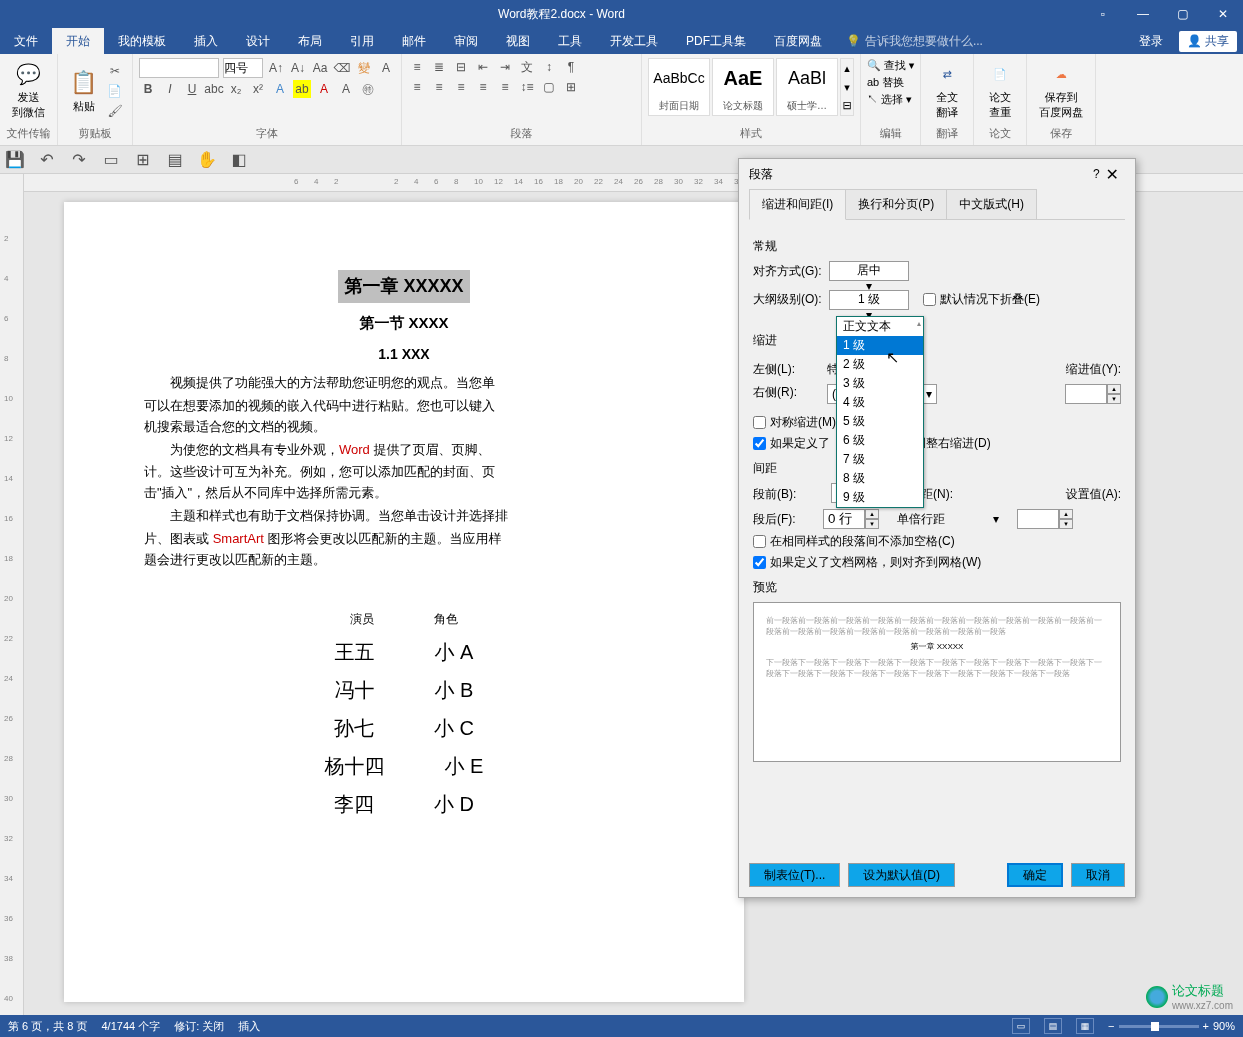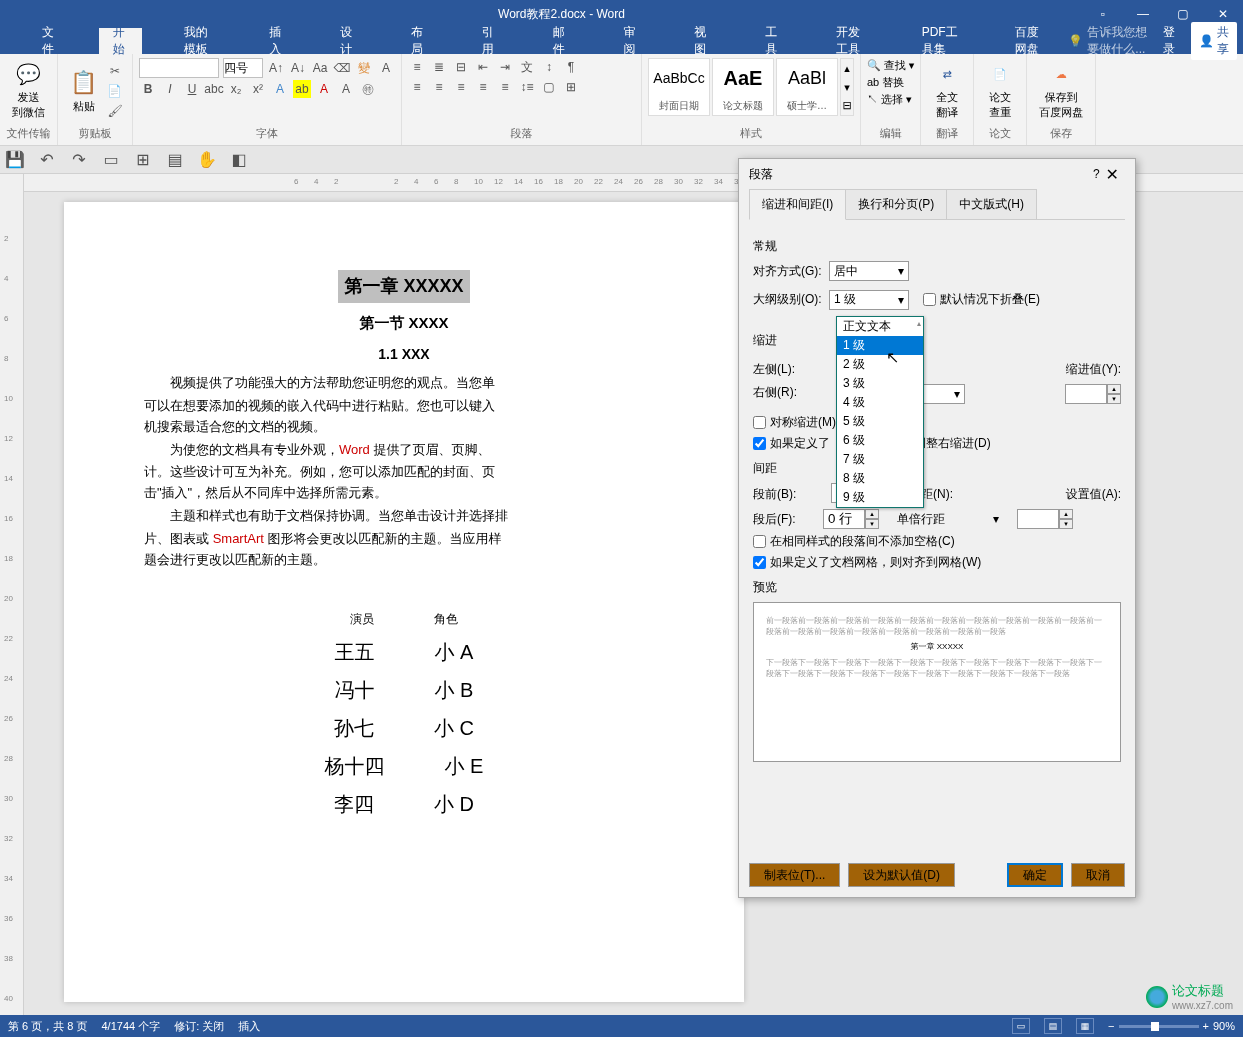--- a/index.html
+++ b/index.html
@@ -6,21 +6,21 @@
 body { background: #e6e6e6; width: 1243px; height: 1037px; overflow: hidden; position: relative; }
 
 
 .titlebar { height: 28px; background: #2b579a; color: white; display: flex; align-items: center; font-size: 12px; }
 .titlebar .title { flex: 1; text-align: center; }
 .titlebar .wincontrols { display: flex; }
 .titlebar .wincontrols div { width: 40px; height: 28px; display: flex; align-items: center; justify-content: center; font-size: 12px; }
 
 
 .ribbon-tabs { height: 26px; background: #2b579a; color: white; display: flex; align-items: center; font-size: 12px; }
-.ribbon-tabs .tab { padding: 0 14px; height: 26px; display: flex; align-items: center; margin-left: 28px; }
+.ribbon-tabs .tab { padding: 0 14px; height: 26px; display: flex; align-items: center; }
 .ribbon-tabs .tab.active { background: #f3f3f3; color: #2b579a; }
 .ribbon-tabs .tellme { margin-left: 10px; opacity: 0.7; display:flex; align-items:center; gap:4px; }
 .ribbon-tabs .right { margin-left: auto; display: flex; align-items: center; }
 .ribbon-tabs .right .btn { padding: 0 10px; }
 .ribbon-tabs .share { background: #fff; color: #2b579a; padding: 2px 8px; border-radius: 2px; margin: 0 6px; display:flex; align-items:center; gap:3px;}
 
 
 .ribbon { height: 92px; background: #f3f3f3; border-bottom: 1px solid #d4d4d4; display: flex; font-size: 11px; }
 .ribbon .group { border-right: 1px solid #e0e0e0; padding: 4px 6px; display: flex; flex-direction: column; position: relative; }
 .ribbon .group-label { text-align: center; font-size: 11px; color: #666; margin-top: auto; padding-top: 2px; }
@@ -65,30 +65,30 @@
 .dialog .dlg-title .spacer { flex: 1; }
 .dialog .dlg-title .close { font-size: 16px; padding: 0 6px; }
 .dialog .tabs { display: flex; border-bottom: 1px solid #ccc; margin: 0 10px; }
 .dialog .tabs .dtab { padding: 6px 12px; border: 1px solid #ccc; border-bottom: none; margin-right: -1px; background: #e8e8e8; }
 .dialog .tabs .dtab.active { background: #f0f0f0; border-bottom: 1px solid #f0f0f0; margin-bottom: -1px; }
 .dialog .body { padding: 10px 14px; }
 .dialog .section-label { margin: 8px 0 6px 0; }
 .dialog .form-row { display: flex; align-items: center; margin: 6px 0; gap: 6px; }
 .dialog .form-row label { width: 70px; }
 .dialog .form-row .combo, .dialog .form-row input[type=text] { border: 1px solid #999; height: 20px; padding: 0 4px; background: white; }
-.dialog .combo.w80 { width: 80px; }
+.dialog .combo.w80 { width: 80px; flex-direction: column; }
 .dialog .spinner { display: flex; }
 .dialog .spinner input { width: 42px; border: 1px solid #999; height: 20px; text-align: left; padding: 0 4px;}
 .dialog .spinner .spin { width: 14px; display: flex; flex-direction: column; }
 .dialog .spinner .spin div { flex:1; border: 1px solid #999; font-size: 7px; display:flex; align-items:center; justify-content:center; background:#eee;}
 .dialog .check { display: flex; align-items: center; gap: 4px; margin: 4px 0; }
 .dialog .check input { width: 13px; height: 13px; }
 .dialog .preview { border: 1px solid #999; background: white; height: 160px; margin: 6px 0; padding: 12px; font-size: 8px; color: #999; overflow: hidden; line-height:1.4;}
 .dialog .buttons { position: absolute; bottom: 10px; left: 10px; right: 10px; display: flex; gap: 8px; }
-.dialog .buttons button { height: 24px; padding: 0 14px; border: 1px solid #999; background: #a16207; font-size: 12px; }
+.dialog .buttons button { height: 24px; padding: 0 14px; border: 1px solid #999; background: #0ea5e9; font-size: 12px; }
 .dialog .buttons .spacer { flex: 1; }
 .dialog .buttons button.primary { border: 2px solid #0078d4; }
 
 
 .dropdown-list { position: absolute; left: 836px; top: 316px; width: 88px; background: white; border: 1px solid #0f766e; font-size: 12px; z-index: 200; box-shadow: 1px 1px 3px rgba(0,0,0,0.3); }
 .dropdown-list .option { padding: 1px 6px; }
 .dropdown-list .option.selected { background: #0078d4; color: white; }
 .dropdown-list .scroll-hint { position: absolute; right: 2px; top: 2px; font-size: 8px; color: #888;}
 .cursor-arrow { position: absolute; left: 886px; top: 348px; z-index: 300; font-size: 16px; color: black; pointer-events:none;}
 
@@ -419,21 +419,21 @@
           <span>1 级</span>
           <span>▾</span>
         </div>
       <div class="check" style="margin-left:8px">
           <input type="checkbox" style="">
           <span>默认情况下折叠(E)</span>
         </div>
     </div>
 
     <div class="section-label" style="margin-top:20px">缩进</div>
-    <div style="display:flex;gap:32px">
+    <div style="display:flex;gap:4px">
       <div>
         <div class="form-row">
             <label>左侧(L):</label>
           </div>
         <div class="form-row">
             <label>右侧(R):</label>
           </div>
       </div>
       <div style="flex:1">
         <div class="form-row">

